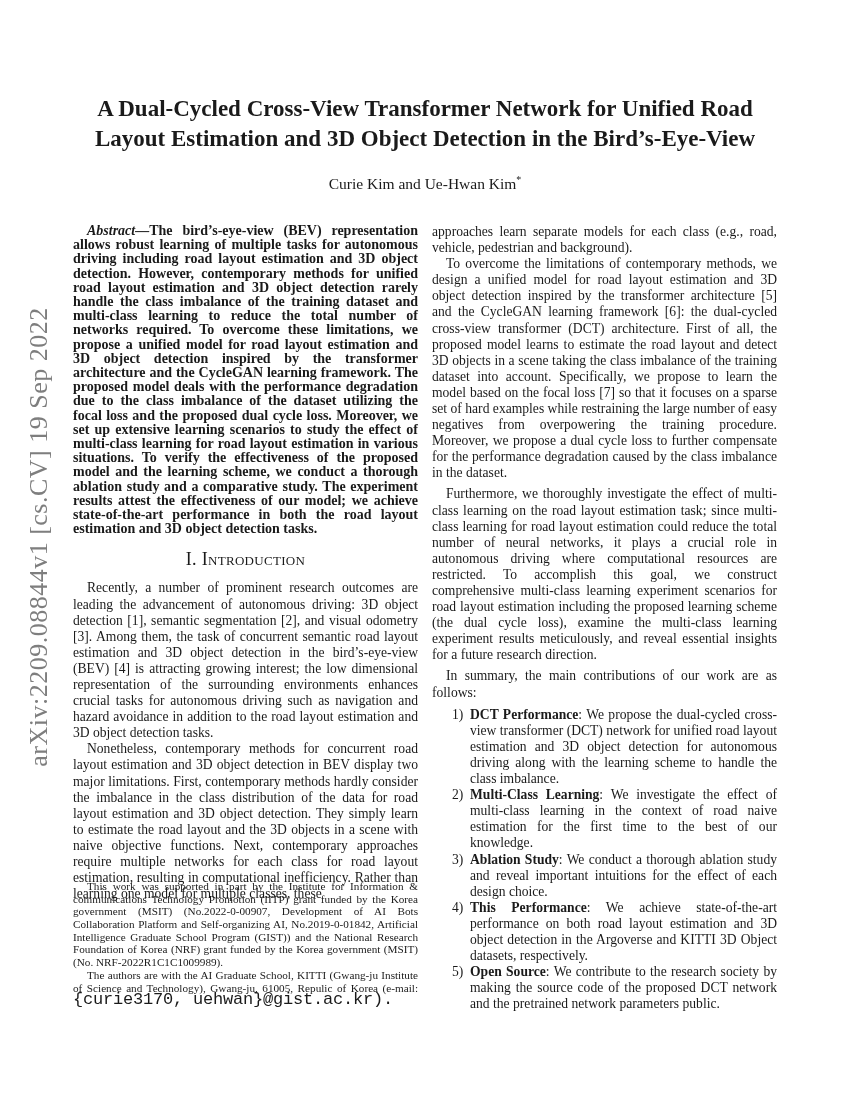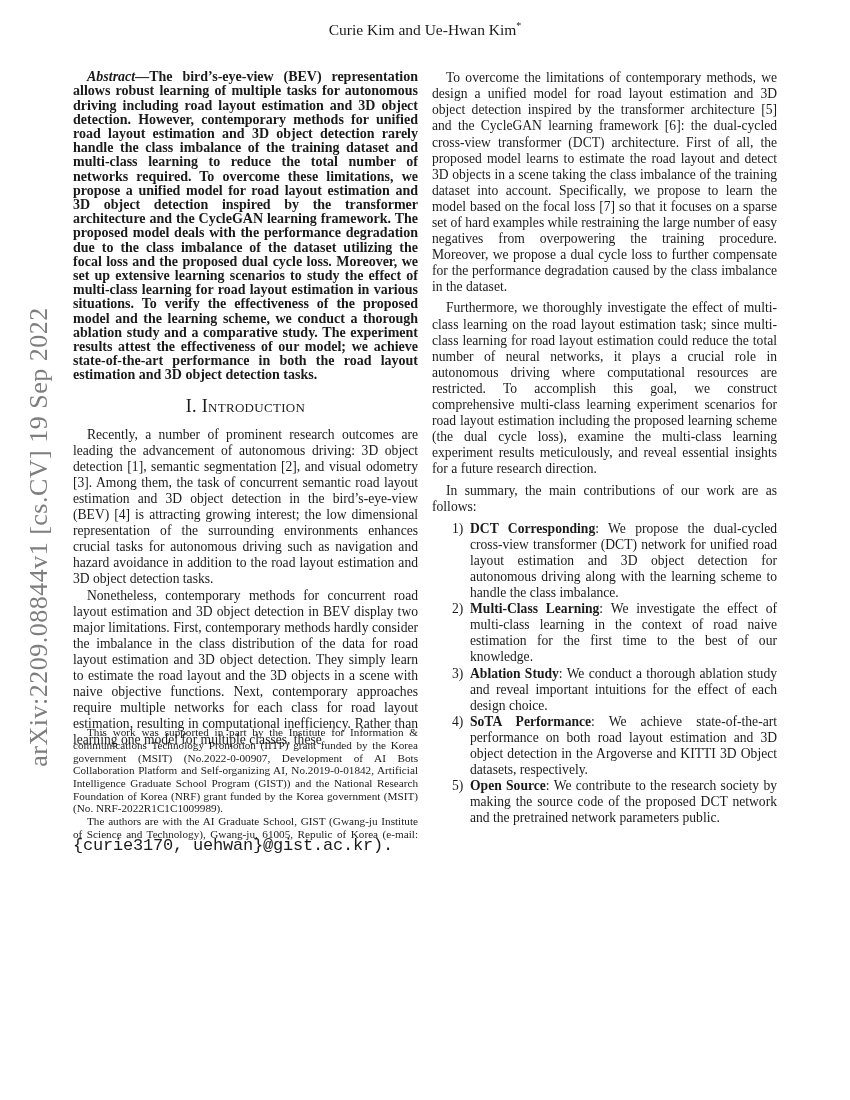--- a/index.html
+++ b/index.html
@@ -53,60 +53,62 @@
   .cbody b{font-weight:bold;}
   .spacer-par{margin-top:5px;}
 </style>
 </head>
 <body>
 
 <div class="arxiv-stamp" style="color: rgb(126, 126, 126);">arXiv:2209.08844v1  [cs.CV]  19 Sep 2022</div>
 
 <div class="content">
 
+  <h1 class="title">A Dual-Cycled Cross-View Transformer Network for Unified Road Layout Estimation and 3D Object Detection in the Bird’s-Eye-View</h1>
 
   <div class="authors"><span>Curie Kim and Ue-Hwan Kim</span><sup>*</sup></div>
 
   <div class="columns">
 
     <div class="col col-left">
       <p class="abstract"><span class="abs-label">Abstract—</span><span>The bird’s-eye-view (BEV) representation allows robust learning of multiple tasks for autonomous driving including road layout estimation and 3D object detection. However, contemporary methods for unified road layout estimation and 3D object detection rarely handle the class imbalance of the training dataset and multi-class learning to reduce the total number of networks required. To overcome these limitations, we propose a unified model for road layout estimation and 3D object detection inspired by the transformer architecture and the CycleGAN learning framework. The proposed model deals with the performance degradation due to the class imbalance of the dataset utilizing the focal loss and the proposed dual cycle loss. Moreover, we set up extensive learning scenarios to study the effect of multi-class learning for road layout estimation in various situations. To verify the effectiveness of the proposed model and the learning scheme, we conduct a thorough ablation study and a comparative study. The experiment results attest the effectiveness of our model; we achieve state-of-the-art performance in both the road layout estimation and 3D object detection tasks.</span></p>
 
       <h2 class="sec-heading">I. Introduction</h2>
 
       <p class="par">Recently, a number of prominent research outcomes are leading the advancement of autonomous driving: 3D object detection [1], semantic segmentation [2], and visual odometry [3]. Among them, the task of concurrent semantic road layout estimation and 3D object detection in the bird’s-eye-view (BEV) [4] is attracting growing interest; the low dimensional representation of the surrounding environments enhances crucial tasks for autonomous driving such as navigation and hazard avoidance in addition to the road layout estimation and 3D object detection tasks.</p>
       <p class="par">Nonetheless, contemporary methods for concurrent road layout estimation and 3D object detection in BEV display two major limitations. First, contemporary methods hardly consider the imbalance in the class distribution of the data for road layout estimation and 3D object detection. They simply learn to estimate the road layout and the 3D objects in a scene with naive objective functions. Next, contemporary approaches require multiple networks for each class for road layout estimation, resulting in computational inefficiency. Rather than learning one model for multiple classes, these</p>
 
       <div class="footnotes">
         <p class="fnote">This work was supported in part by the Institute for Information &amp; communications Technology Promotion (IITP) grant funded by the Korea government (MSIT) (No.2022-0-00907, Development of AI Bots Collaboration Platform and Self-organizing AI, No.2019-0-01842, Artificial Intelligence Graduate School Program (GIST)) and the National Research Foundation of Korea (NRF) grant funded by the Korea government (MSIT) (No. NRF-2022R1C1C1009989).</p>
-        <p class="fnote"><span>The authors are with the AI Graduate School, GIST (Gwang-ju Institute of Science and Technology), Gwang-ju, 61005, Repulic of Korea (e-mail: </span><span class="mono">{curie3170, uehwan}@gist.ac.kr).</span></p>
+        <p class="fnote"><span>The authors are with the AI Graduate School, KITTI (Gwang-ju Institute of Science and Technology), Gwang-ju, 61005, Repulic of Korea (e-mail: </span><span class="mono">{curie3170, uehwan}@gist.ac.kr).</span></p>
       </div>
     </div>
 
     <div class="col col-right">
+      <p class="par noindent">approaches learn separate models for each class (e.g., road, vehicle, pedestrian and background).</p>
       <p class="par">To overcome the limitations of contemporary methods, we design a unified model for road layout estimation and 3D object detection inspired by the transformer architecture [5] and the CycleGAN learning framework [6]: the dual-cycled cross-view transformer (DCT) architecture. First of all, the proposed model learns to estimate the road layout and detect 3D objects in a scene taking the class imbalance of the training dataset into account. Specifically, we propose to learn the model based on the focal loss [7] so that it focuses on a sparse set of hard examples while restraining the large number of easy negatives from overpowering the training procedure. Moreover, we propose a dual cycle loss to further compensate for the performance degradation caused by the class imbalance in the dataset.</p>
       <p class="par spacer-par">Furthermore, we thoroughly investigate the effect of multi-class learning on the road layout estimation task; since multi-class learning for road layout estimation could reduce the total number of neural networks, it plays a crucial role in autonomous driving where computational resources are restricted. To accomplish this goal, we construct comprehensive multi-class learning experiment scenarios for road layout estimation including the proposed learning scheme (the dual cycle loss), examine the multi-class learning experiment results meticulously, and reveal essential insights for a future research direction.</p>
       <p class="par spacer-par lead-in">In summary, the main contributions of our work are as follows:</p>
 
       <div class="contribs">
         <div class="citem">
           <span class="cnum">1)</span>
-          <div class="cbody"><b>DCT Corresponding</b><span>: We propose the dual-cycled cross-view transformer (DCT) network for unified road layout estimation and 3D object detection for autonomous driving along with the learning scheme to handle the class imbalance.</span></div>
+          <div class="cbody"><b>DCT Performance</b><span>: We propose the dual-cycled cross-view transformer (DCT) network for unified road layout estimation and 3D object detection for autonomous driving along with the learning scheme to handle the class imbalance.</span></div>
         </div>
         <div class="citem">
           <span class="cnum">2)</span>
           <div class="cbody"><b>Multi-Class Learning</b><span>: We investigate the effect of multi-class learning in the context of road naive estimation for the first time to the best of our knowledge.</span></div>
         </div>
         <div class="citem">
           <span class="cnum">3)</span>
           <div class="cbody"><b>Ablation Study</b><span>: We conduct a thorough ablation study and reveal important intuitions for the effect of each design choice.</span></div>
         </div>
         <div class="citem">
           <span class="cnum">4)</span>
-          <div class="cbody"><b>SoTA Performance</b><span>: We achieve state-of-the-art performance on both road layout estimation and 3D object detection in the Argoverse and KITTI 3D Object datasets, respectively.</span></div>
+          <div class="cbody"><b>This Performance</b><span>: We achieve state-of-the-art performance on both road layout estimation and 3D object detection in the Argoverse and KITTI 3D Object datasets, respectively.</span></div>
         </div>
         <div class="citem">
           <span class="cnum">5)</span>
           <div class="cbody"><b>Open Source</b><span>: We contribute to the research society by making the source code of the proposed DCT network and the pretrained network parameters public.</span></div>
         </div>
       </div>
     </div>
 
   </div>
 </div>

